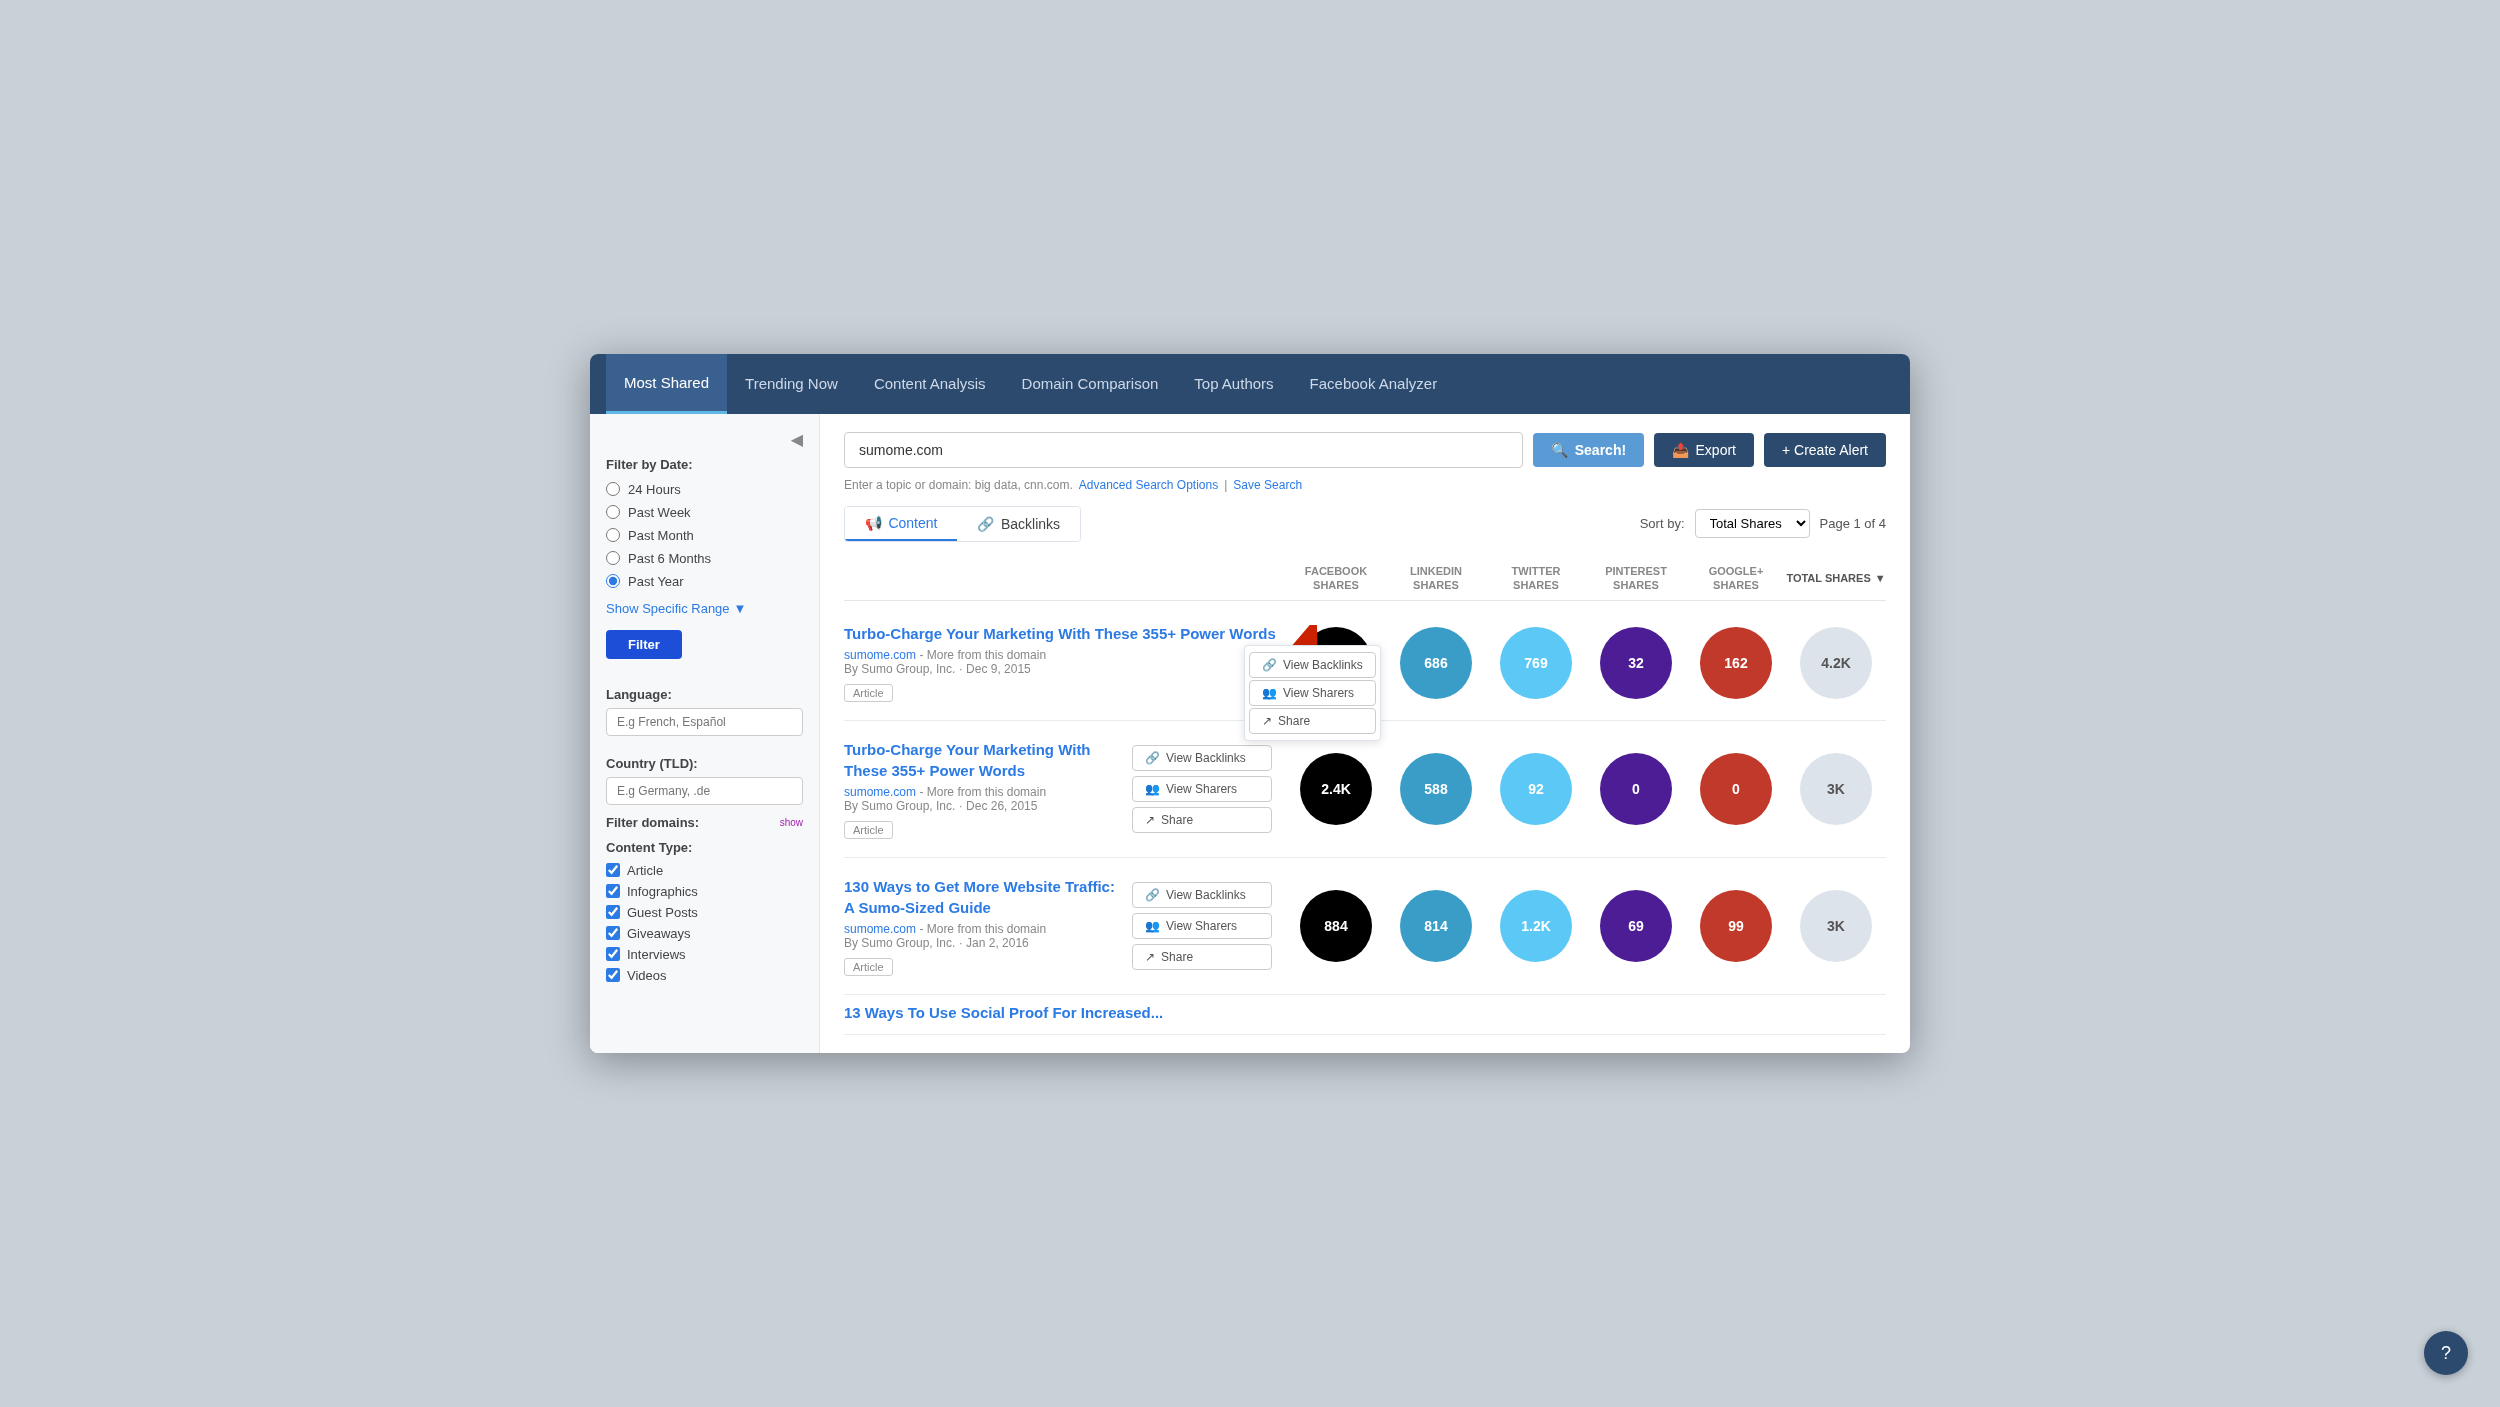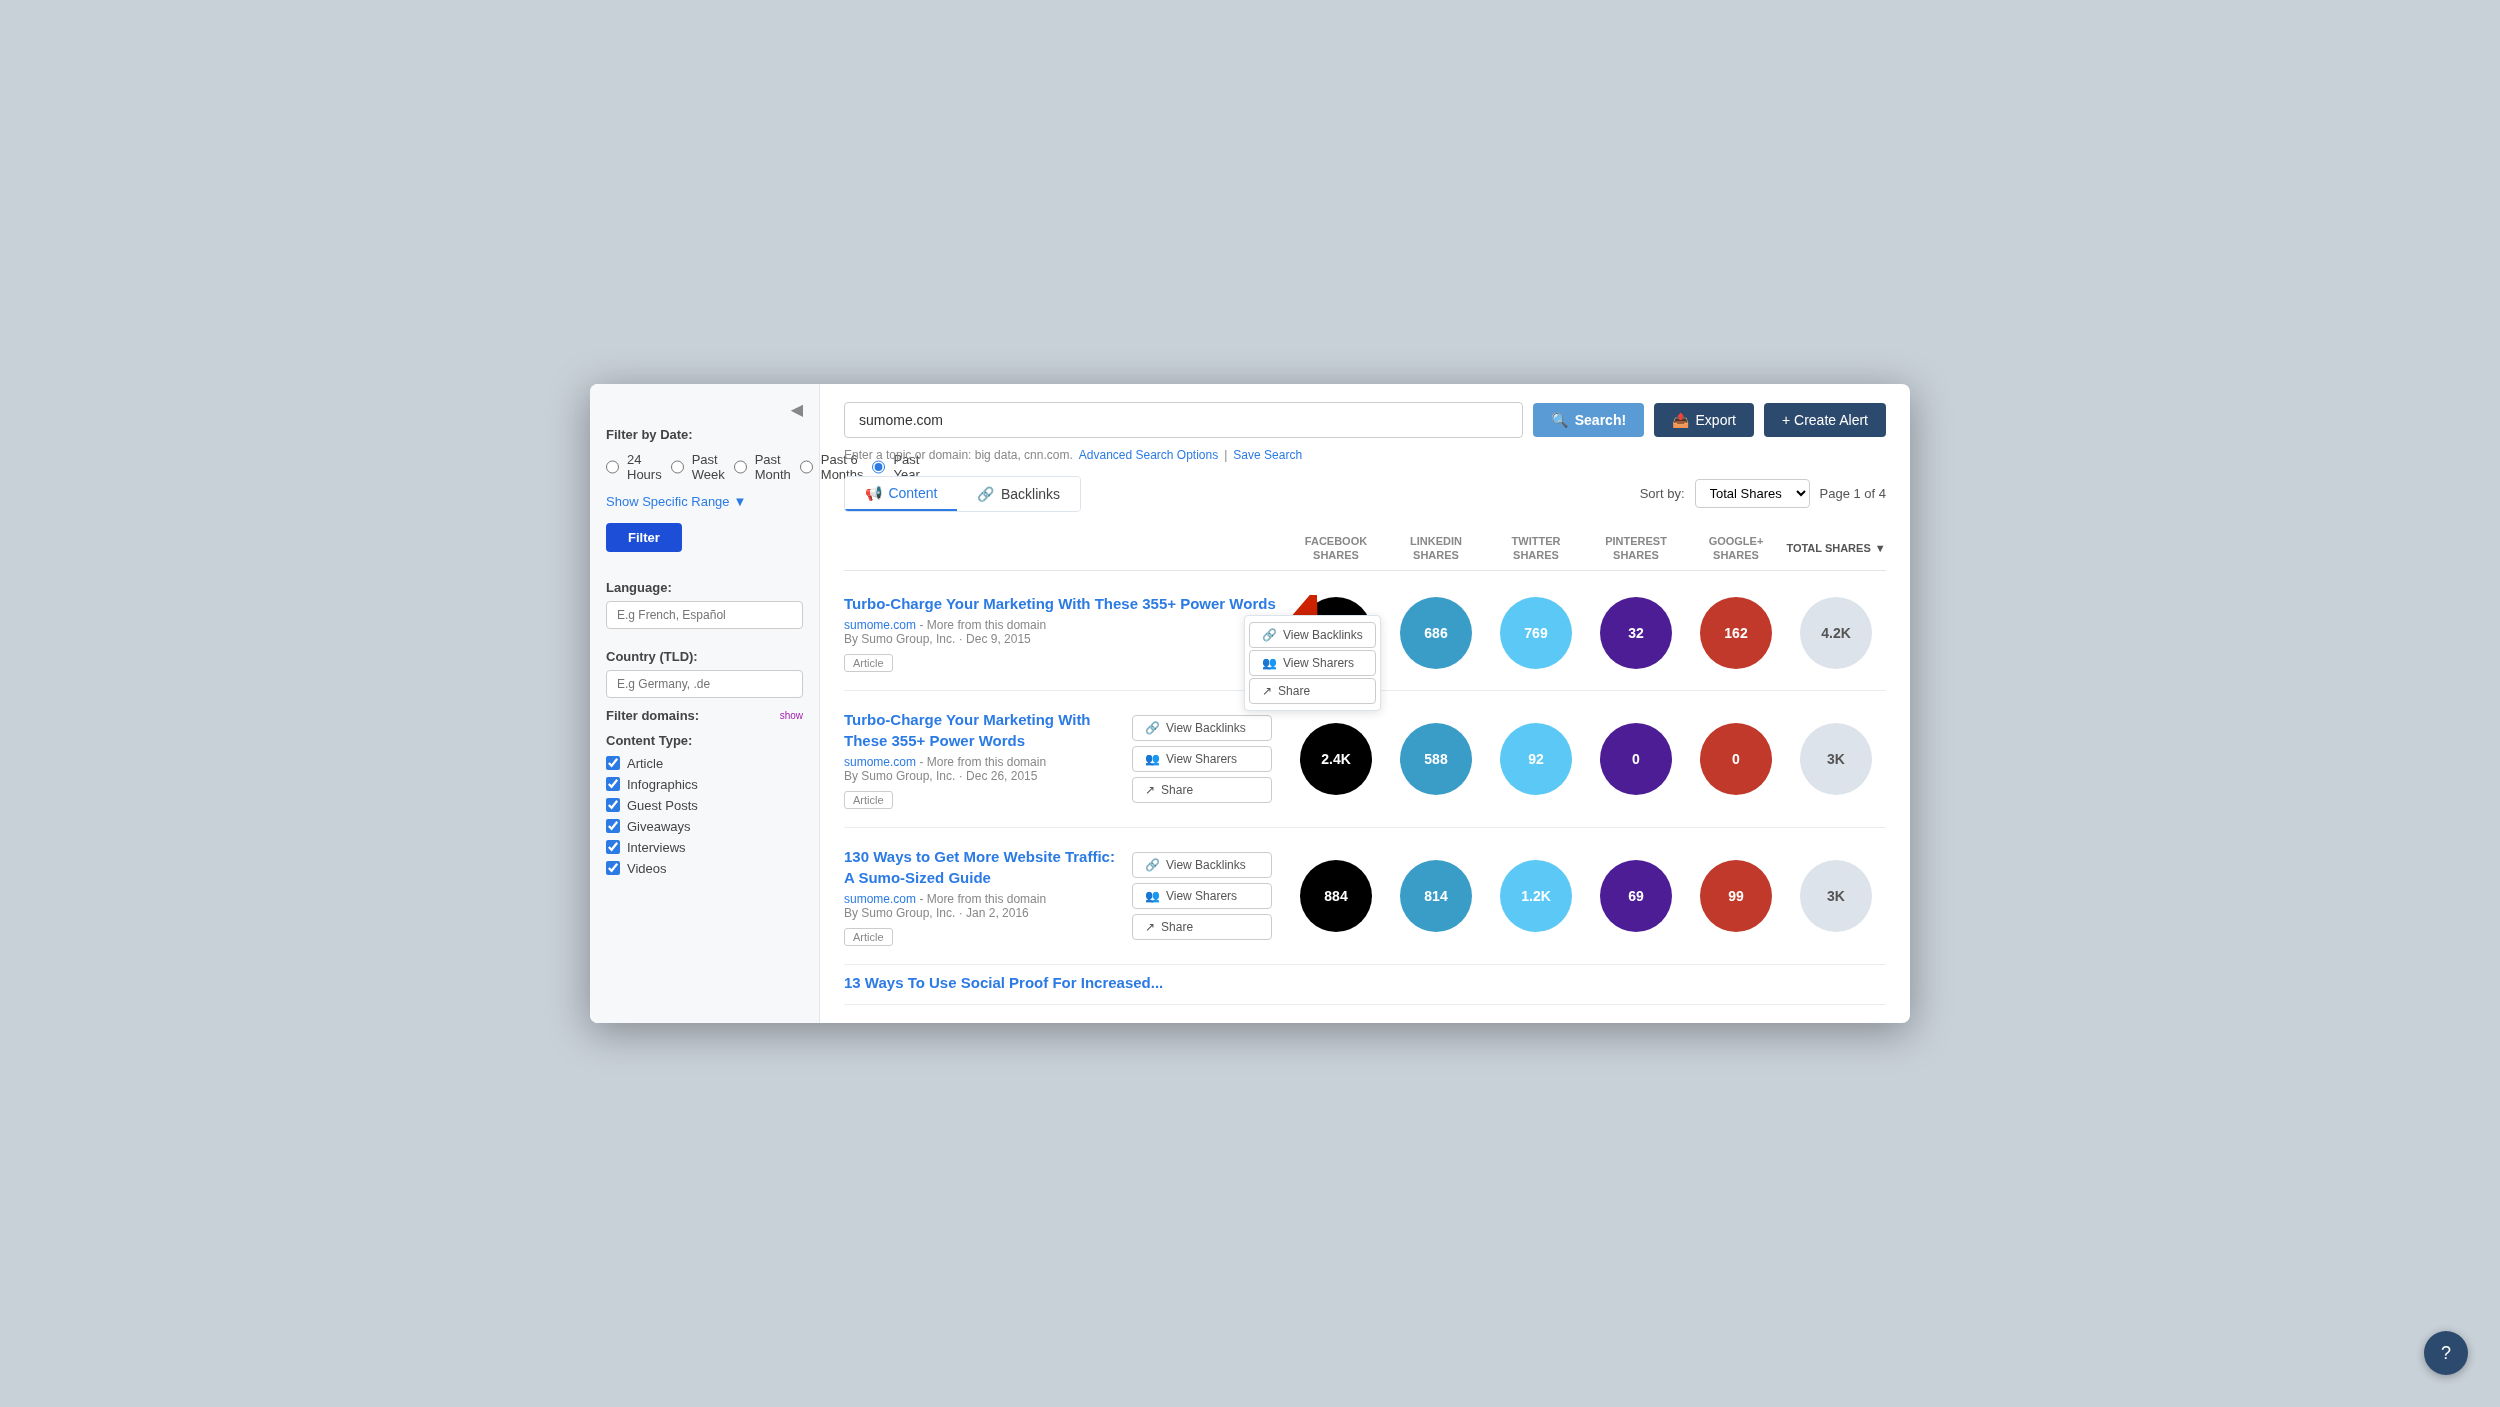--- a/index.html
+++ b/index.html
@@ -9,21 +9,21 @@
     .nav { background: #2c4a6e; display: flex; align-items: center; padding: 0 16px; height: 60px; }
     .nav-item { color: #cdd8e8; padding: 0 18px; height: 60px; display: flex; align-items: center; font-size: 15px; cursor: pointer; white-space: nowrap; }
     .nav-item.active { background: #3a6090; color: #fff; border-bottom: 3px solid #5db8e8; }
     
     .body { display: flex; }
     
     .sidebar { width: 230px; min-width: 230px; background: #f7f8fa; border-right: 1px solid #e2e6ea; padding: 16px; }
     .sidebar-collapse { display: flex; justify-content: flex-end; margin-bottom: 8px; }
     .collapse-btn { background: none; border: none; cursor: pointer; color: #888; font-size: 16px; }
     .sidebar-section-title { font-size: 13px; font-weight: 700; color: #444; margin-bottom: 10px; margin-top: 4px; }
-    .radio-group { display: flex; gap: 8px; margin-bottom: 12px; }
+    .radio-group { display: flex; flex-direction: column; gap: 8px; margin-bottom: 12px; }
     .radio-item { display: flex; align-items: center; gap: 8px; font-size: 13px; color: #444; cursor: pointer; }
     .radio-item input[type=radio] { accent-color: #2c7be5; width: 14px; height: 14px; }
     .show-range { color: #2c7be5; font-size: 13px; cursor: pointer; margin-bottom: 14px; display: flex; align-items: center; gap: 4px; }
     .filter-btn { background: #1d4ed8; color: #fff; border: none; border-radius: 4px; padding: 7px 22px; font-size: 13px; font-weight: 600; cursor: pointer; margin-bottom: 18px; }
     .sidebar-label { font-size: 13px; font-weight: 700; color: #444; margin-bottom: 6px; margin-top: 10px; }
     .sidebar-input { width: 100%; border: 1px solid #ccc; border-radius: 4px; padding: 6px 10px; font-size: 12px; color: #999; margin-bottom: 10px; }
     .filter-domains-row { display: flex; justify-content: space-between; align-items: center; margin-bottom: 10px; }
     .show-link { color: #a21caf; font-size: 10px; cursor: pointer; }
     .content-type-title { font-size: 13px; font-weight: 700; color: #444; margin-bottom: 8px; }
     .checkbox-item { display: flex; align-items: center; gap: 7px; font-size: 13px; color: #444; margin-bottom: 6px; cursor: pointer; }
@@ -76,20 +76,28 @@
     
     .tooltip-popup { position: absolute; left: 400px; top: 40px; background: #fff; border: 1px solid #dde3ea; border-radius: 4px; box-shadow: 0 2px 10px rgba(0,0,0,0.12); padding: 6px 4px; z-index: 20; display: flex; flex-direction: column; gap: 2px; }
     
     .help-btn { position: fixed; bottom: 32px; right: 32px; background: #2c4a6e; color: #fff; border: none; border-radius: 50%; width: 44px; height: 44px; font-size: 18px; cursor: pointer; display: flex; align-items: center; justify-content: center; box-shadow: 0 2px 8px rgba(0,0,0,0.3); }
   </style>
 </head>
 <body>
 
 <div class="window">
 
+  <nav class="nav">
+    <div class="nav-item active">Most Shared</div>
+    <div class="nav-item">Trending Now</div>
+    <div class="nav-item">Content Analysis</div>
+    <div class="nav-item">Domain Comparison</div>
+    <div class="nav-item">Top Authors</div>
+    <div class="nav-item">Facebook Analyzer</div>
+  </nav>
 
   <div class="body">
 
     <aside class="sidebar">
       <div class="sidebar-collapse">
         <button class="collapse-btn">◀</button>
       </div>
       <div class="sidebar-section-title">Filter by Date:</div>
       <div class="radio-group">
         <label class="radio-item">

